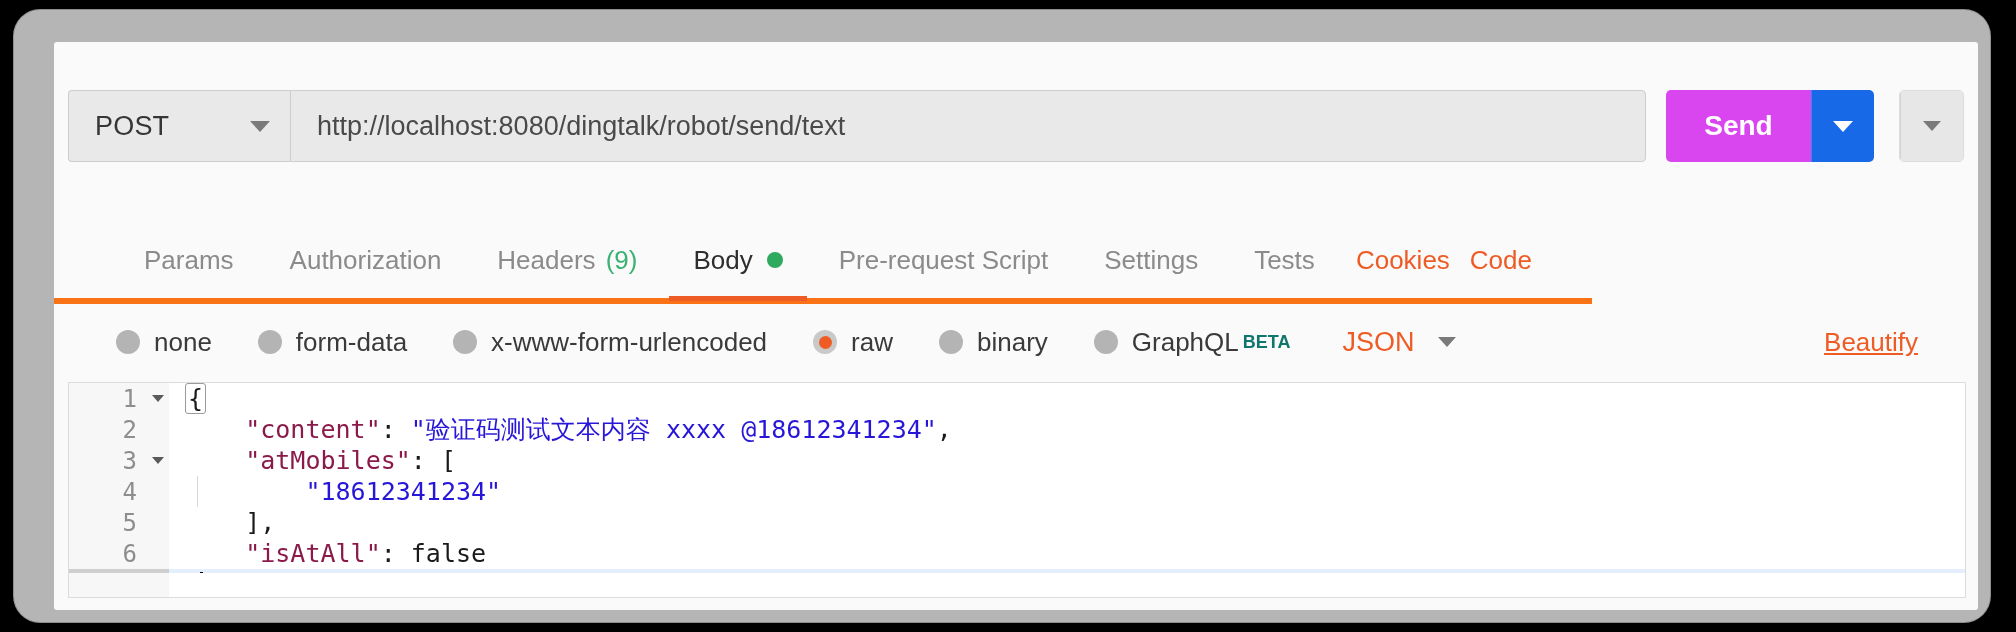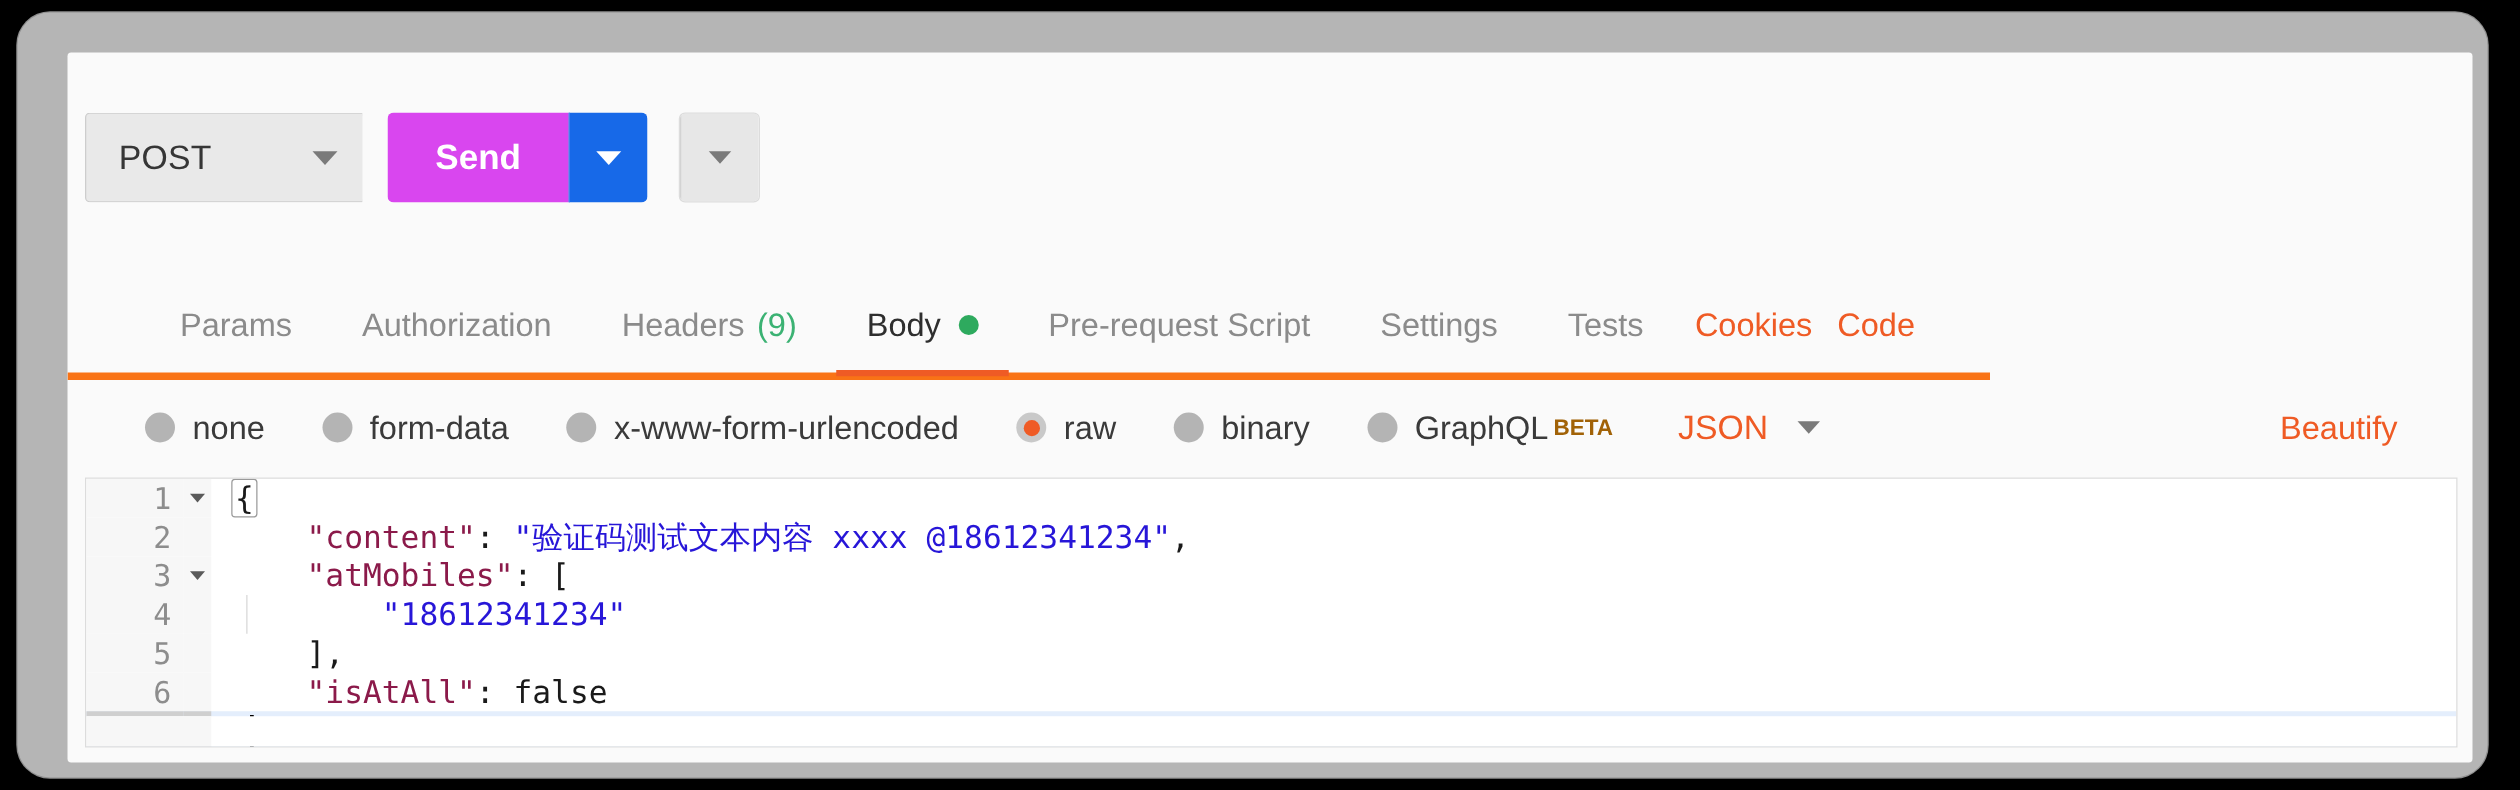--- a/index.html
+++ b/index.html
@@ -238,41 +238,42 @@
     width: 13px; height: 13px;
     border-radius: 50%;
     background: #ef5b25;
   }
   .radio-label {
     font-size: 26px;
     color: #3a3a3a;
   }
   .beta-sup {
     font-size: 18px;
-    color: #a16207;
+    color: #0f766e;
     font-weight: bold;
     vertical-align: super;
     margin-left: 4px;
   }
   .json-select {
     display: flex;
     align-items: center;
     margin-left: 6px;
     cursor: pointer;
   }
   .json-label {
     font-size: 27px;
     color: #ef5b25;
     margin-right: 24px;
   }
   .beautify {
     margin-left: auto;
     font-size: 26px;
     color: #ef5b25;
     cursor: pointer;
+    text-decoration: underline;
   }
 
   
   .editor {
     position: absolute;
     left: 14px; top: 340px;
     width: 1896px; height: 214px;
     background: #ffffff;
     border: 1px solid #dcdcdc;
     overflow: hidden;
@@ -361,20 +362,23 @@
 <body>
 
 <div id="root">
   <div class="outer-frame">
     <div class="app-surface">
 
       <div class="url-row">
         <div class="method-select">
           <span class="method-label">POST</span>
           <span class="caret"></span>
+        </div>
+        <div class="url-input">
+          <span class="url-text">http://localhost:8080/dingtalk/robot/send/text</span>
         </div>
         <div class="send-group">
           <div class="send-btn">Send</div>
           <div class="send-caret-btn">
             <span class="caret caret-white"></span>
           </div>
         </div>
         <div class="save-group">
           <div class="save-caret-btn">
             <span class="caret caret-sm"></span>

